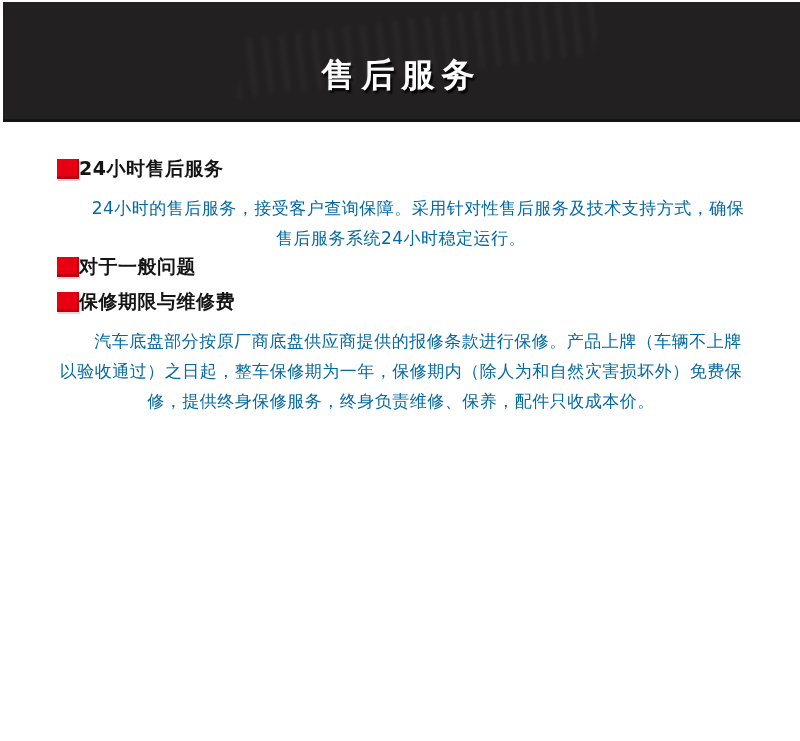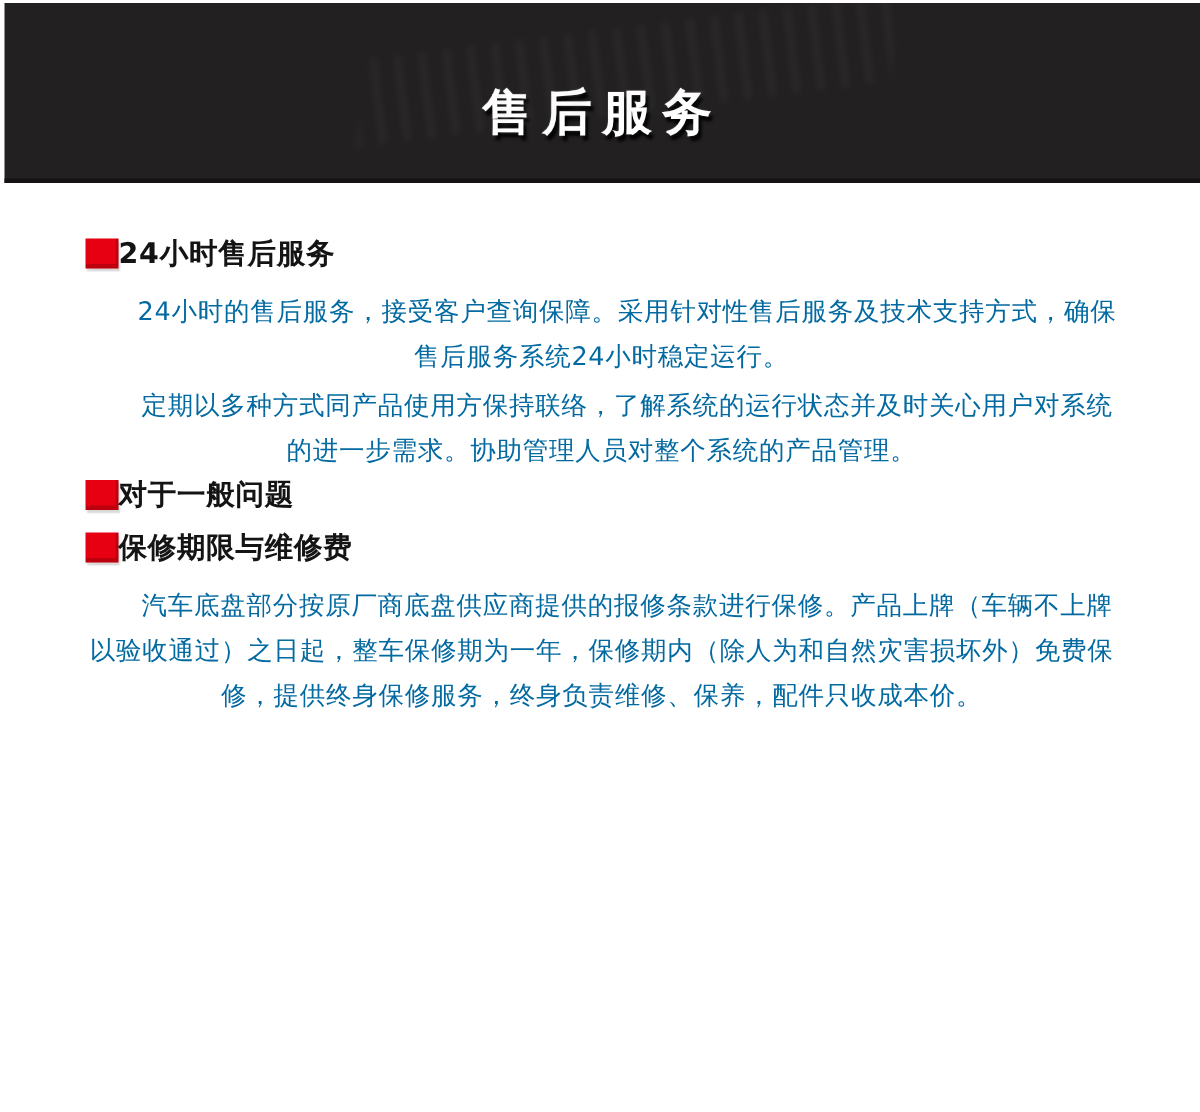--- a/index.html
+++ b/index.html
@@ -97,21 +97,20 @@
 
   <section class="section">
     <div class="sec-head">
       <span class="bullet"></span>
       <h2>24小时售后服务</h2>
     </div>
     <p>24小时的售后服务，接受客户查询保障。采用针对性售后服务及技术支持方式，确保售后服务系统24小时稳定运行。</p>
   </section>
 
   <section class="section">
-    <p>定期以多种方式同产品使用方保持联络，了解系统的运行状态并及时关心用户对系统的进一步需求。协助管理人员对整个系统的产品管理。</p>
   </section>
 
   <section class="section">
     <div class="sec-head">
       <span class="bullet"></span>
       <h2>对于一般问题</h2>
     </div>
   </section>
 
   <section class="section">

